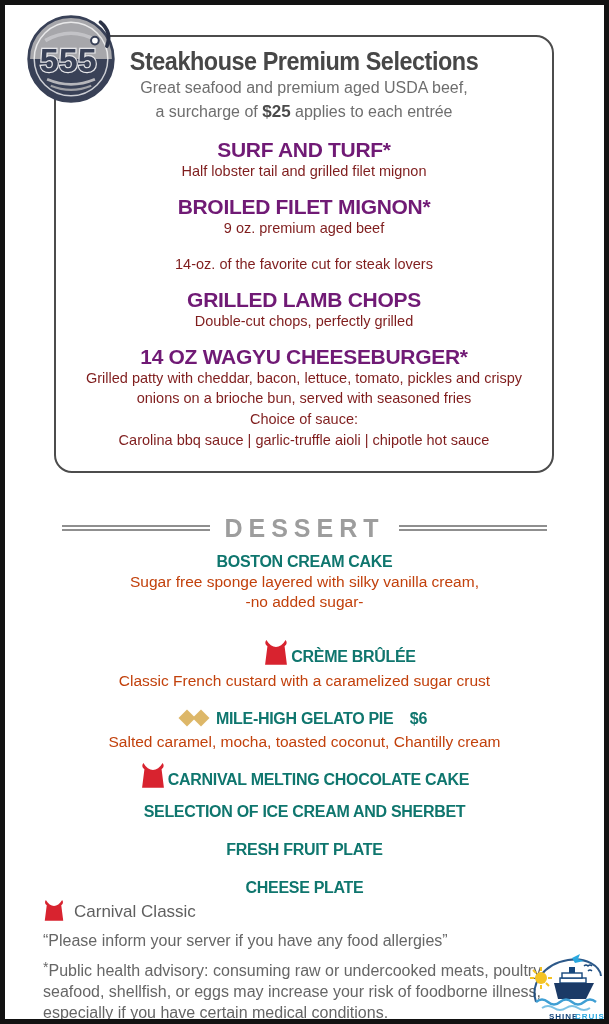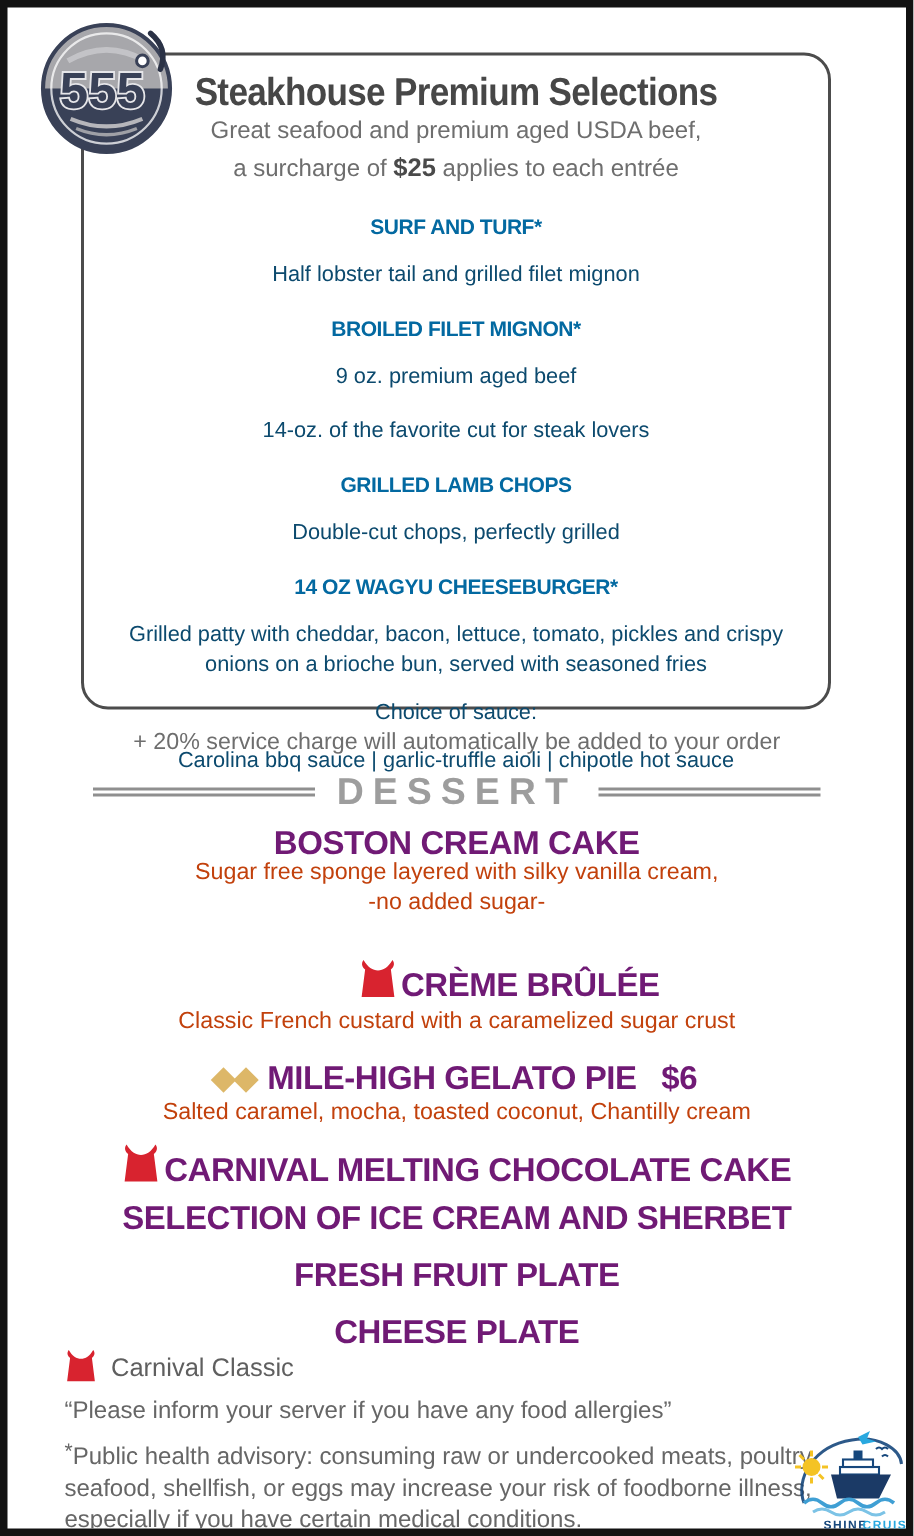--- a/index.html
+++ b/index.html
@@ -15,29 +15,29 @@
     position:absolute;top:30px;left:49px;width:500px;height:438px;box-sizing:border-box;
     border:2px solid #4c4c4c;border-radius:18px;text-align:center;z-index:1;background:#fff;
   }
   .box-title{
     margin-top:9px;font-size:26px;font-weight:bold;color:#474747;letter-spacing:-.5px;
     transform:scaleX(.9);transform-origin:50% 50%;line-height:30px;
   }
   .subtitle{font-size:16px;line-height:24px;color:#6e6e6e;}
   .subtitle b{color:#4a4a4a;font-size:17px;}
   .entree{margin-top:16px;}
-  .entree .name{font-size:14px;font-weight:bold;color:#0369a1;line-height:20px;letter-spacing:-.3px;}
-  .entree .desc{font-size:14.5px;color:#0c4a6e;line-height:20px;max-width:482px;margin:12px auto;}
+  .entree .name{font-size:21px;font-weight:bold;color:#701a75;line-height:20px;letter-spacing:-.3px;}
+  .entree .desc{font-size:14.5px;color:#7f1d1d;line-height:20px;max-width:482px;margin:1px auto;}
   
   .centered{position:absolute;left:0;width:100%;text-align:center;}
   .service-note{top:481px;font-size:15.5px;color:#6e6e6e;}
   .dessert-header{top:510px;display:flex;align-items:center;justify-content:center;gap:14px;}
   .rule{height:2px;border-top:2px solid #8f8f8f;border-bottom:2px solid #8f8f8f;width:148px;}
   .dessert-title{font-size:25px;font-weight:bold;color:#9d9d9d;letter-spacing:6px;line-height:26px;}
-  .d-name{font-size:22px;font-weight:bold;color:#701a75;letter-spacing:-.3px;line-height:21px;}
+  .d-name{font-size:16px;font-weight:bold;color:#0f766e;letter-spacing:-.3px;line-height:21px;}
   .d-desc{font-size:15.5px;color:#c2410c;line-height:19.5px;}
   .icon-row{display:flex;align-items:flex-end;justify-content:center;gap:2px;}
   .funnel-svg{width:26px;height:29px;display:block;}
   .funnel-small{width:22px;height:25px;}
   .diamond{display:inline-block;width:12px;height:12px;background:#ddb768;transform:rotate(45deg);margin:0 -1px;}
   .price{margin-left:12px;}
   
   .boston{top:546px;}
   .creme{top:633px;margin-left:35px;}
   .creme-desc{top:666px;}
@@ -101,21 +101,20 @@
       <div class="desc">Double-cut chops, perfectly grilled</div>
     </div>
     <div class="entree">
       <div class="name">14 OZ WAGYU CHEESEBURGER*</div>
       <div class="desc">Grilled patty with cheddar, bacon, lettuce, tomato, pickles and crispy onions on a brioche bun, served with seasoned fries</div>
       <div class="desc">Choice of sauce:</div>
       <div class="desc">Carolina bbq sauce | garlic-truffle aioli | chipotle hot sauce</div>
     </div>
   </div>
 
-  <div class="centered service-note">+ 20% service charge will automatically be added to your order</div>
 
   <div class="centered dessert-header">
     <span class="rule"></span>
     <span class="dessert-title">DESSERT</span>
     <span class="rule"></span>
   </div>
 
   <div class="centered boston">
     <div class="d-name">BOSTON CREAM CAKE</div>
     <div class="d-desc">Sugar free sponge layered with silky vanilla cream,</div>

